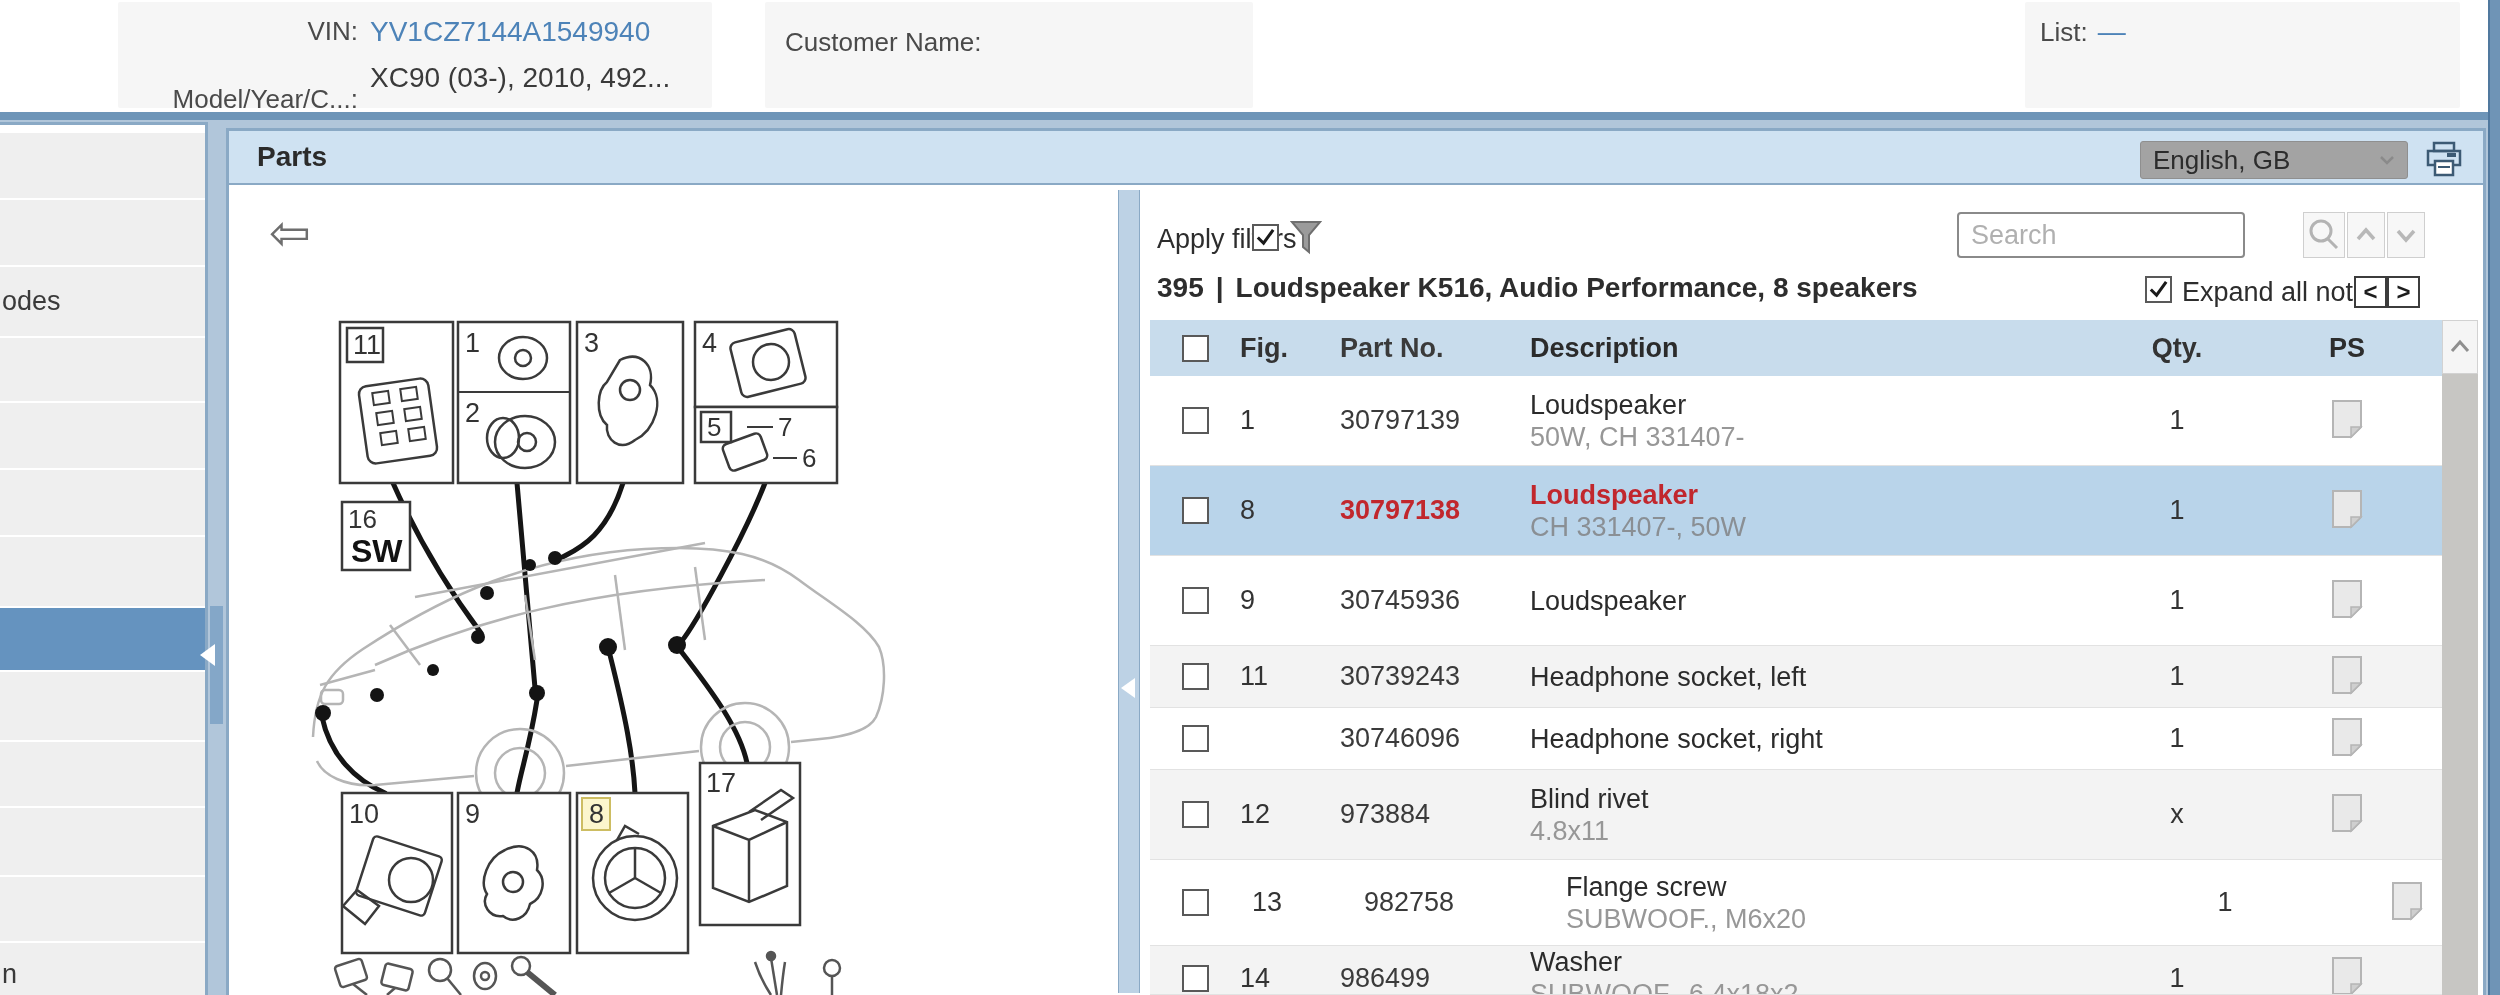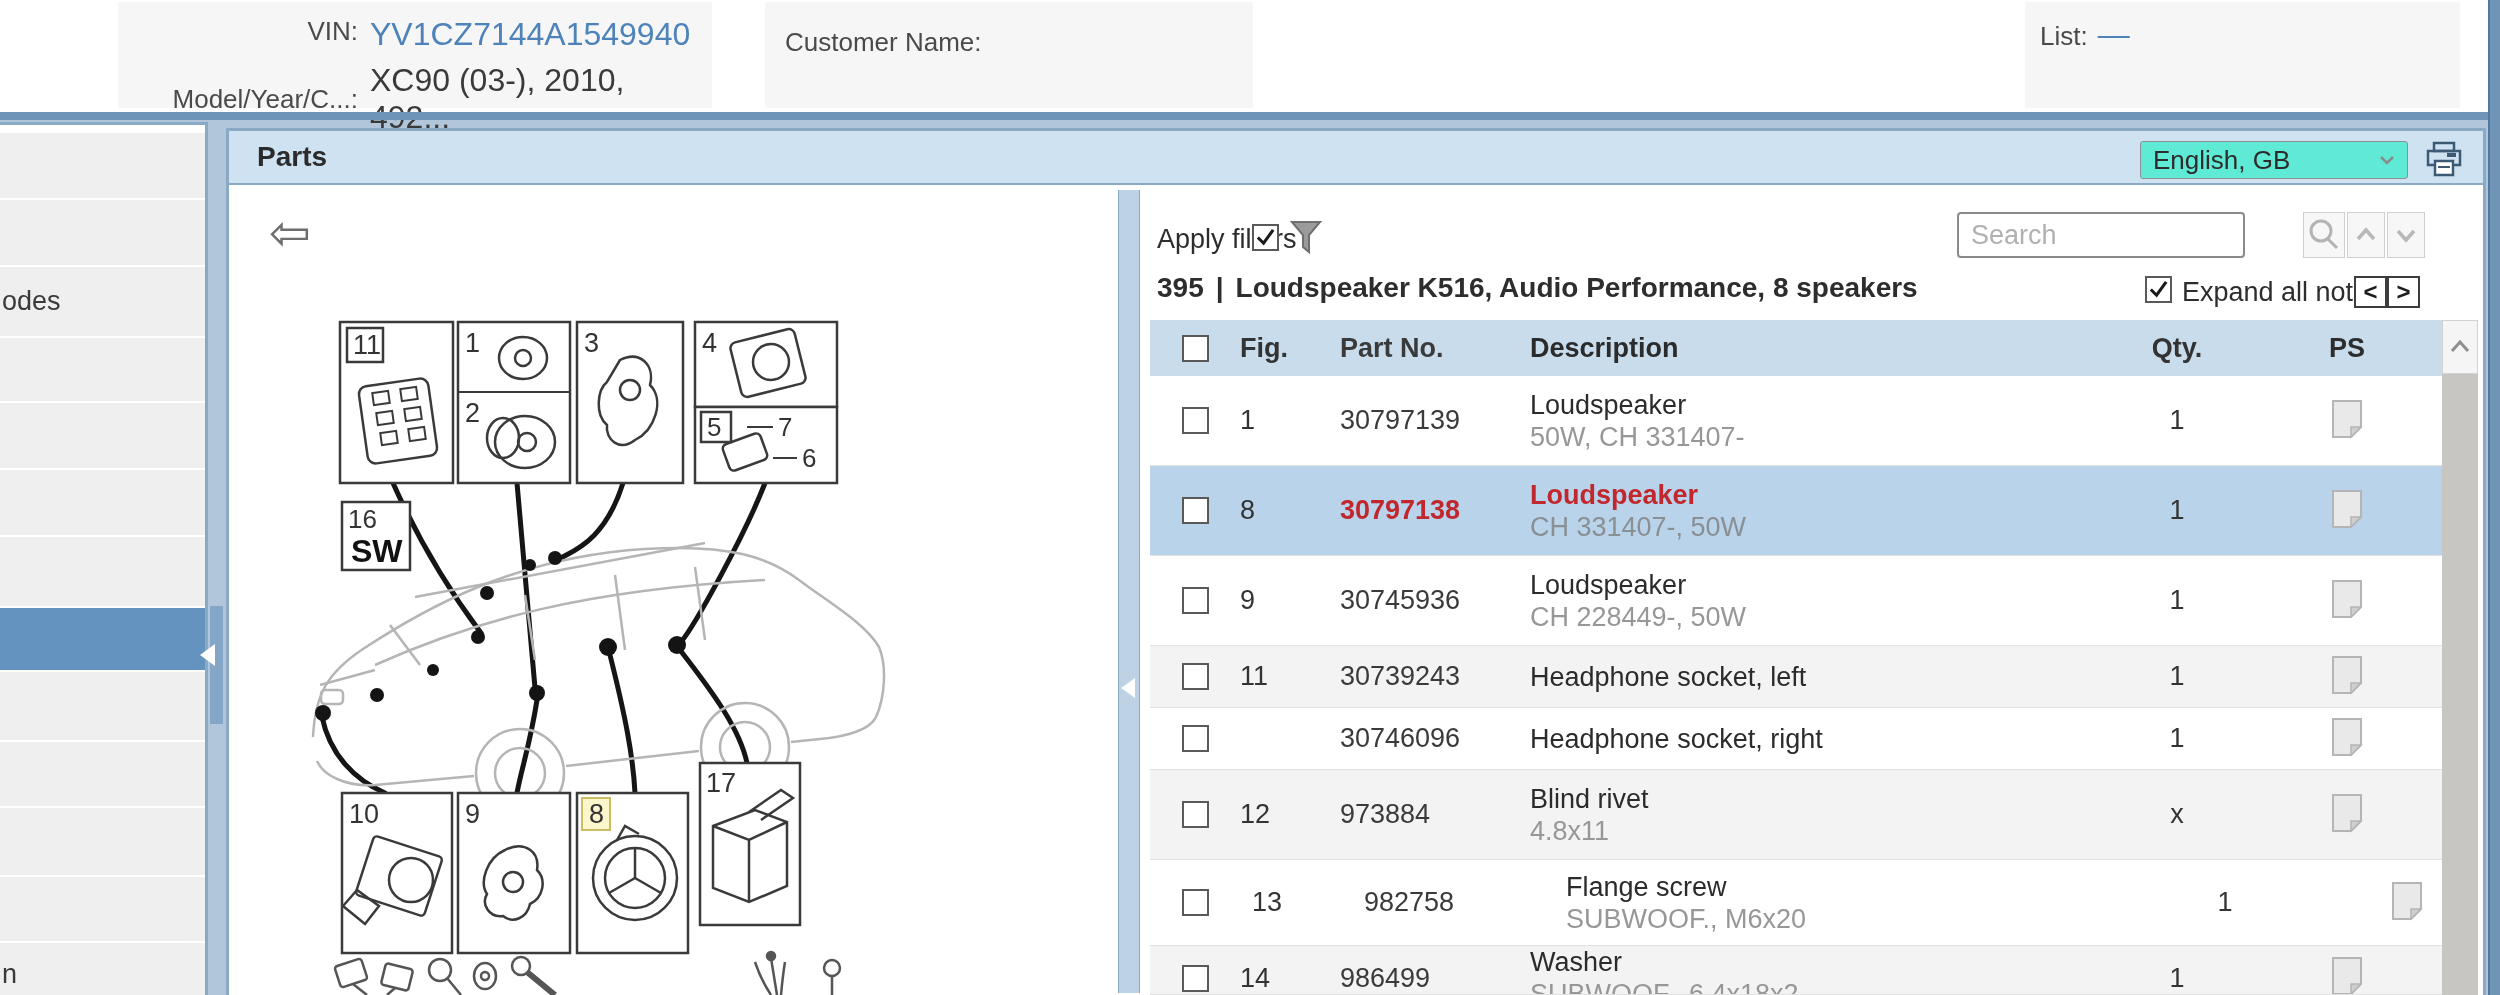--- a/index.html
+++ b/index.html
@@ -10,21 +10,21 @@
   }
   .abs{position:absolute;}
   
   #hdr-white{left:0;top:0;width:2500px;height:112px;background:#ffffff;}
   #hdr-line{left:0;top:112px;width:2500px;height:8px;background:#6e95b8;}
   .hdr-box{background:#f6f6f6;border-radius:2px;}
   #hdr-box-vehicle{left:118px;top:2px;width:594px;height:106px;}
   #hdr-box-customer{left:765px;top:2px;width:488px;height:106px;}
   #hdr-box-list{left:2025px;top:2px;width:435px;height:106px;}
   .hdr-lbl{font-size:26px;color:#4a4a4a;}
-  .hdr-val{font-size:32px;color:#3a3a3a;}
+  .hdr-val{font-size:28px;color:#3a3a3a;}
   #vin-row{left:148px;top:16px;width:560px;}
   #vin-label{position:absolute;left:130px;top:0;width:80px;text-align:right;}
   #vin-value{position:absolute;left:222px;top:0;color:#4d83b8;}
   #model-row{left:148px;top:62px;width:560px;}
   #model-label{position:absolute;left:0;top:0;width:210px;text-align:right;margin-top:22px;}
   #model-value{position:absolute;left:222px;top:0;}
   #customer-label{left:785px;top:27px;}
   #list-row{left:2040px;top:16px;}
   #list-value{color:#4d83b8;margin-left:10px;}
   #right-edge{left:2488px;top:0;width:12px;height:995px;background:#6f94b6;border-left:2px solid #50789e;}
@@ -32,21 +32,21 @@
   #sidebar{left:0;top:122px;width:208px;height:873px;background:#ffffff;border:3px solid #8aa9c5;border-left:none;box-sizing:border-box;}
   .srow{left:0;width:205px;background:#efefef;}
   .srow.sel{background:#6593bf;}
   .srow span{display:block;font-size:27px;color:#3a3a3a;padding-left:2px;}
   #sidebar-bar{left:210px;top:606px;width:13px;height:118px;background:#84a7c8;}
   #sidebar-pointer{left:200px;top:644px;width:0;height:0;border-top:11px solid transparent;border-bottom:11px solid transparent;border-right:15px solid #ffffff;}
   
   #parts-panel{left:226px;top:128px;width:2254px;height:867px;background:#ffffff;border:3px solid #8aa9c5;box-sizing:content-box;}
   #parts-header{left:229px;top:131px;width:2254px;height:54px;background:#cfe2f2;border-bottom:2px solid #8aa9c5;box-sizing:border-box;}
   #parts-title{position:absolute;left:28px;top:0;line-height:52px;font-size:28px;font-weight:bold;color:#2b2b2b;}
-  #lang-select{left:2140px;top:141px;width:268px;height:38px;background:#5eead4;border:1px solid #8f8f8f;border-radius:3px;box-sizing:border-box;}
+  #lang-select{left:2140px;top:141px;width:268px;height:38px;background:#a3a3a3;border:1px solid #8f8f8f;border-radius:3px;box-sizing:border-box;}
   #lang-select span{display:block;line-height:36px;font-size:26px;color:#2c2c2c;padding-left:12px;}
   #lang-chevron{position:absolute;right:10px;top:10px;}
   #print-btn{left:2422px;top:138px;width:44px;height:44px;}
   
   #divider{left:1118px;top:190px;width:22px;height:803px;background:#bdd2e5;border-left:1px solid #8aa9c5;border-right:1px solid #8aa9c5;box-sizing:border-box;}
   #divider-pointer{left:1121px;top:678px;width:0;height:0;border-top:10px solid transparent;border-bottom:10px solid transparent;border-right:14px solid #ffffff;}
   
   #apply-label{left:1157px;top:224px;font-size:27px;color:#2d2d2d;}
   .cbx{width:27px;height:27px;background:#fff;border:2px solid #595959;box-sizing:border-box;display:inline-block;}
   #apply-cbx{left:1252px;top:224px;}
@@ -381,21 +381,21 @@
     <span class="c-ps"><svg width="34" height="40" viewBox="0 0 34 40">
           <path d="M3,2 H31 V28 L21,38 H3 Z" fill="#e9e9e9" stroke="#b5b5b5" stroke-width="2"></path>
           <path d="M31,28 L21,38 V28 Z" fill="#cfcfcf" stroke="#b5b5b5" stroke-width="1.5"></path>
         </svg></span>
   </div>
 
   <div class="prow h90">
     <span class="c-check cbx"></span>
     <span class="c-fig">9</span>
     <span class="c-part">30745936</span>
-    <span class="c-desc"><span>Loudspeaker</span><span class="note">CH 228449-, 50W</span></span>
+    <span class="c-desc"><span>Loudspeaker</span></span>
     <span class="c-qty">1</span>
     <span class="c-ps"><svg width="34" height="40" viewBox="0 0 34 40">
           <path d="M3,2 H31 V28 L21,38 H3 Z" fill="#e9e9e9" stroke="#b5b5b5" stroke-width="2"></path>
           <path d="M31,28 L21,38 V28 Z" fill="#cfcfcf" stroke="#b5b5b5" stroke-width="1.5"></path>
         </svg></span>
   </div>
 
   <div class="prow h62 row-alt">
     <span class="c-check cbx"></span>
     <span class="c-fig">11</span>

